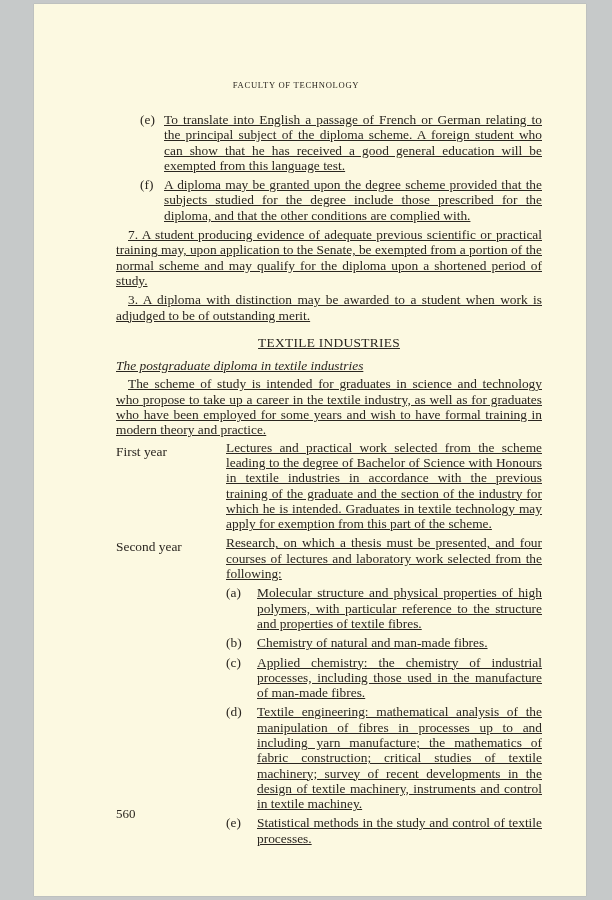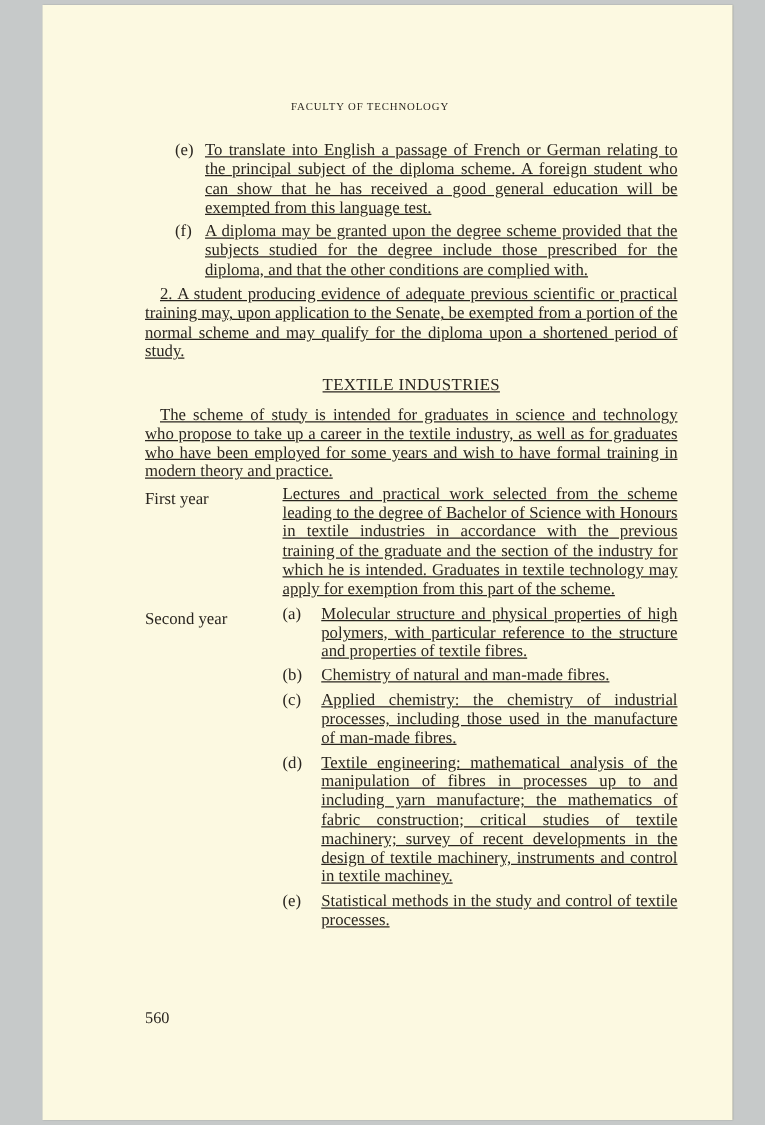--- a/index.html
+++ b/index.html
@@ -37,31 +37,34 @@
 
 <div class="text" style="top:112px;">
   <div class="hang" style="margin-bottom:4px;">
     <span class="lab">(e)</span>
     <p>To translate into English a passage of French or German relating to the principal subject of the diploma scheme. A foreign student who can show that he has received a good general education will be exempted from this language test.</p>
   </div>
   <div class="hang" style="margin-bottom:4px;">
     <span class="lab">(f)</span>
     <p>A diploma may be granted upon the degree scheme provided that the subjects studied for the degree include those prescribed for the diploma, and that the other conditions are complied with.</p>
   </div>
-  <p class="indent" style="margin-bottom:4px;">2. A student producing evidence of adequate previous scientific or practical training may, upon application to the Senate, be exempted from a portion of the normal scheme and may qualify for the diploma upon a shortened period of study.</p>
+  <p class="indent" style="margin-bottom:4px;">7. A student producing evidence of adequate previous scientific or practical training may, upon application to the Senate, be exempted from a portion of the normal scheme and may qualify for the diploma upon a shortened period of study.</p>
+  <p class="indent">3. A diploma with distinction may be awarded to a student when work is adjudged to be of outstanding merit.</p>
 
   <p class="heading" style="margin-top:12px; margin-bottom:8px;">TEXTILE INDUSTRIES</p>
+  <p class="ital" style="margin-bottom:3px; text-align:left;">The postgraduate diploma in textile industries</p>
   <p class="indent" style="margin-bottom:2px;">The scheme of study is intended for graduates in science and technology who propose to take up a career in the textile industry, as well as for graduates who have been employed for some years and wish to have formal training in modern theory and practice.</p>
 
   <div class="yearrow" style="margin-bottom:4px;">
     <span class="yl">First year</span>
     <p>Lectures and practical work selected from the scheme leading to the degree of Bachelor of Science with Honours in textile industries in accordance with the previous training of the graduate and the section of the industry for which he is intended. Graduates in textile technology may apply for exemption from this part of the scheme.</p>
   </div>
   <div class="yearrow" style="margin-bottom:4px;">
     <span class="yl">Second year</span>
+    <p>Research, on which a thesis must be presented, and four courses of lectures and laboratory work selected from the following:</p>
   </div>
 
   <div class="sub" style="margin-left:110px; margin-bottom:4px;">
     <span class="lab">(a)</span>
     <p>Molecular structure and physical properties of high polymers, with particular reference to the structure and properties of textile fibres.</p>
   </div>
   <div class="sub" style="margin-left:110px; margin-bottom:4px;">
     <span class="lab">(b)</span>
     <p>Chemistry of natural and man-made fibres.</p>
   </div>

